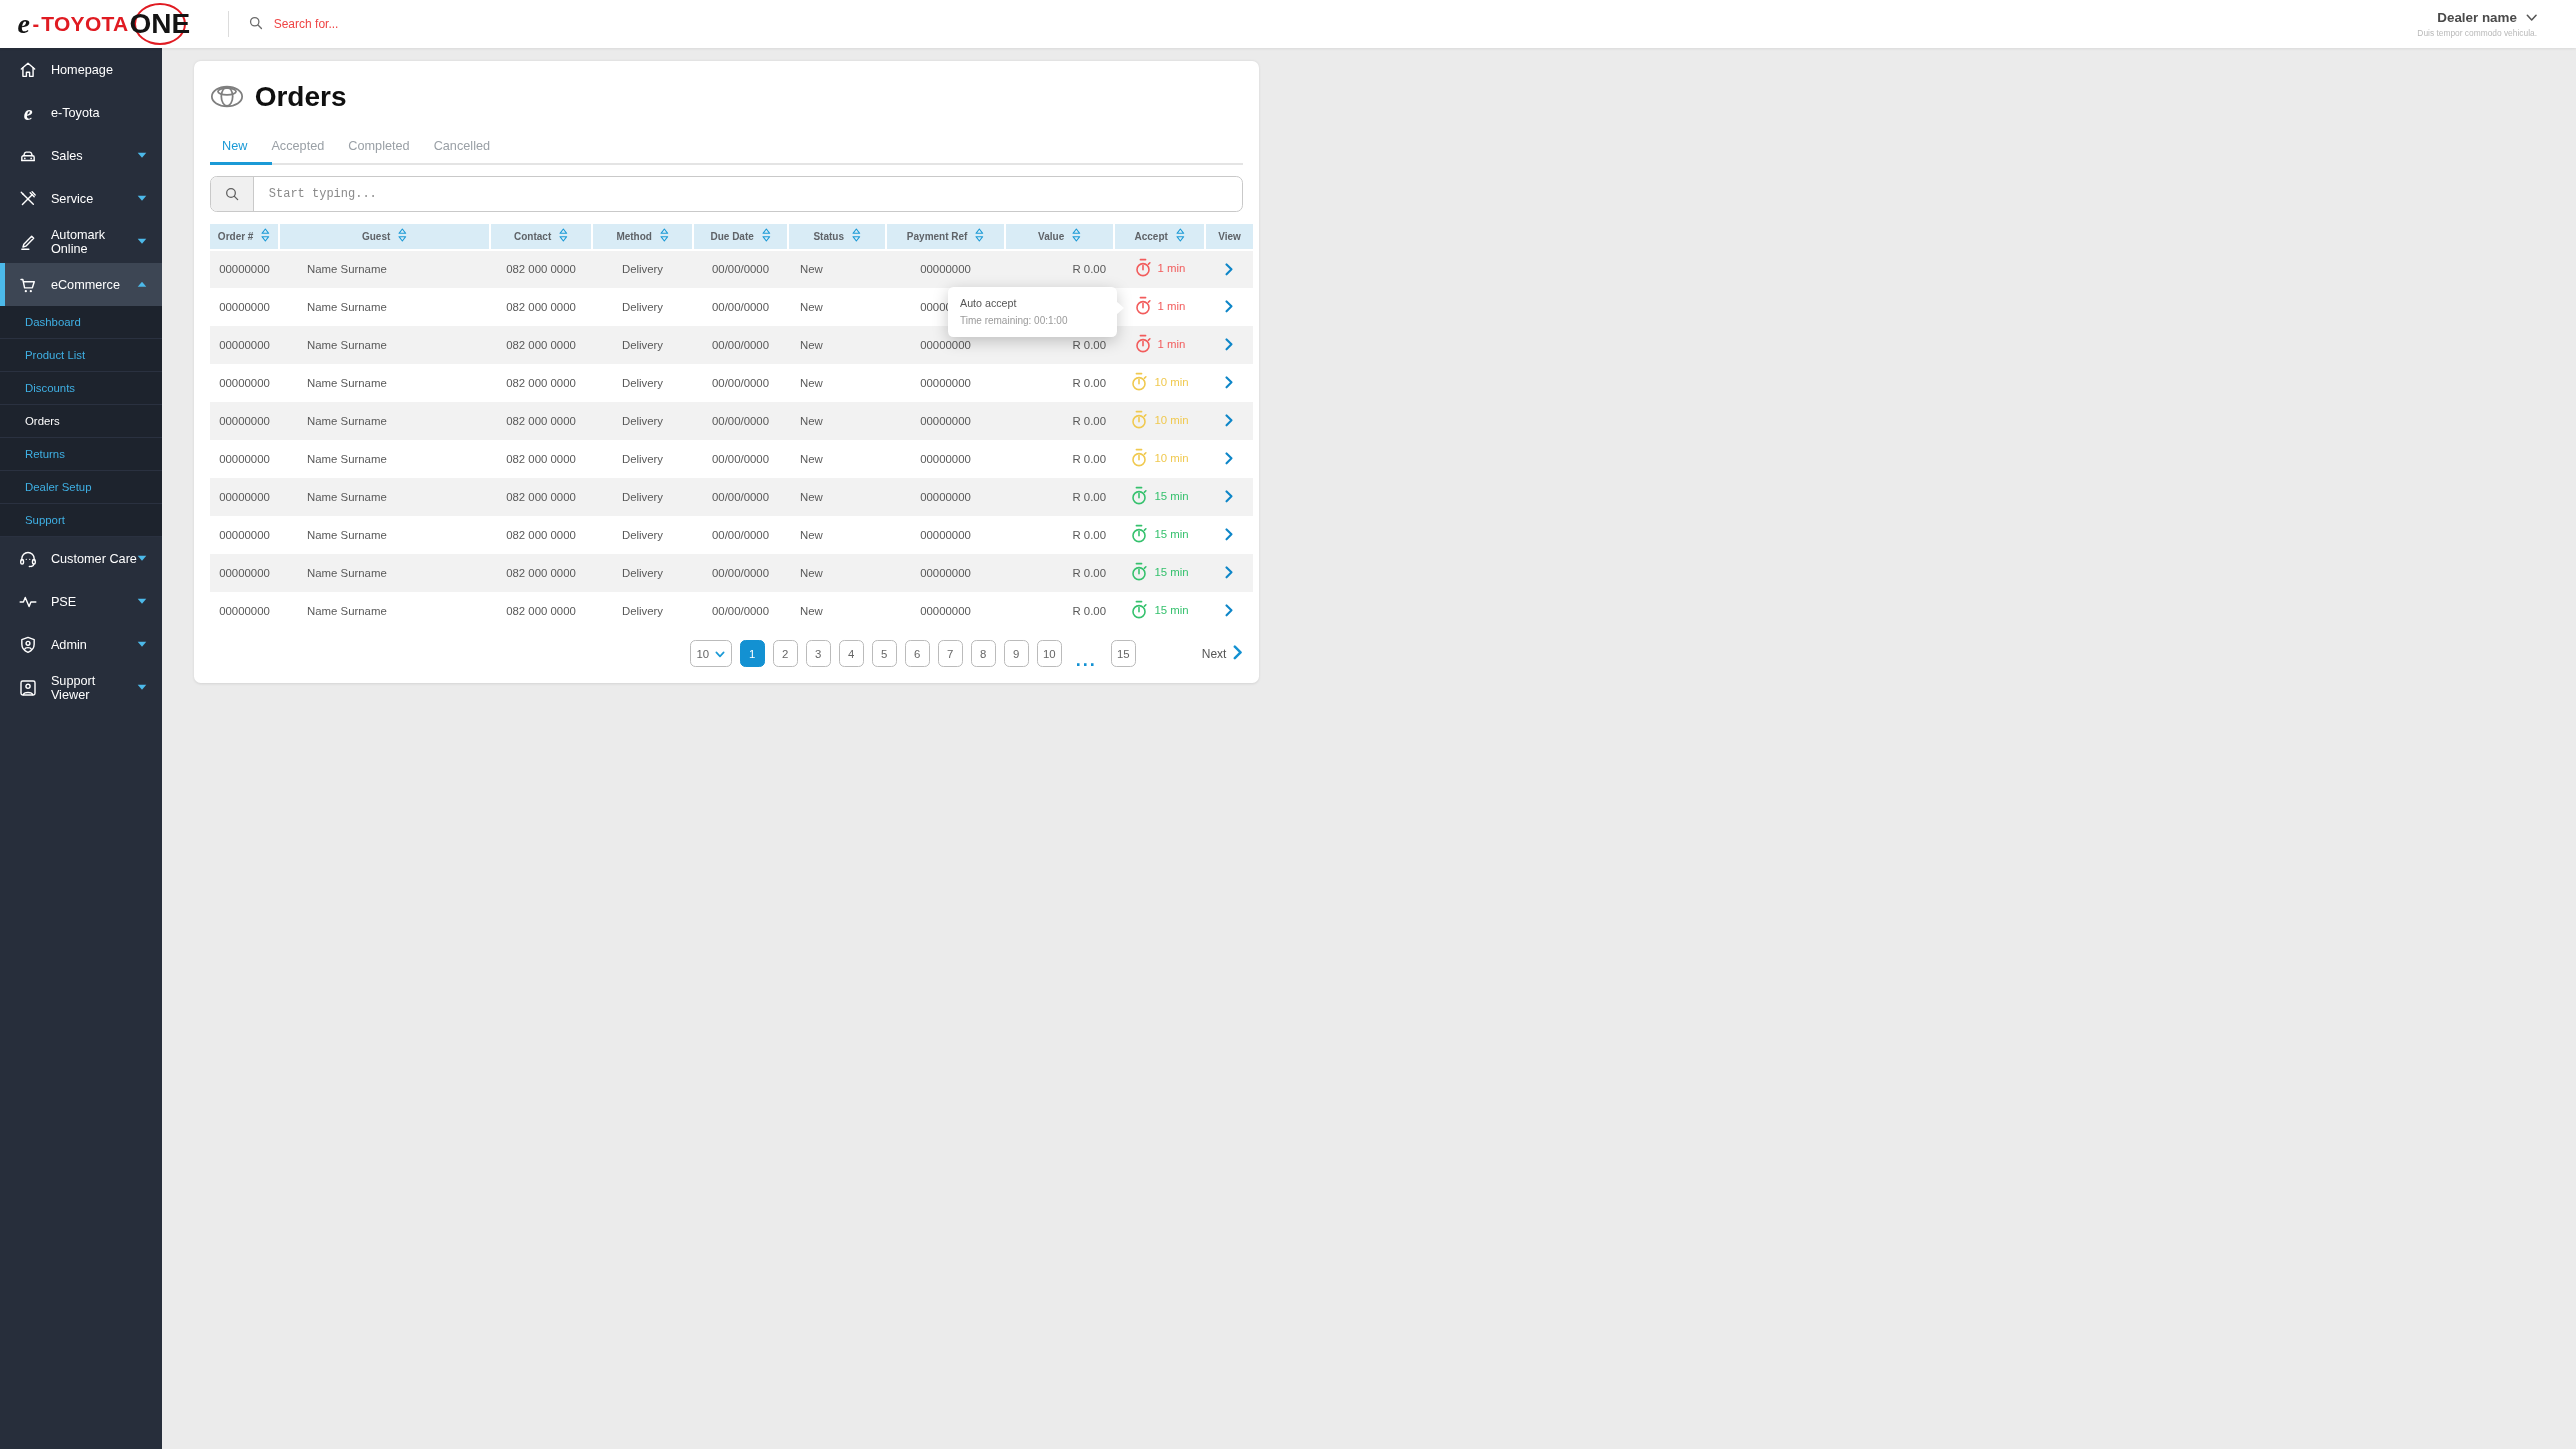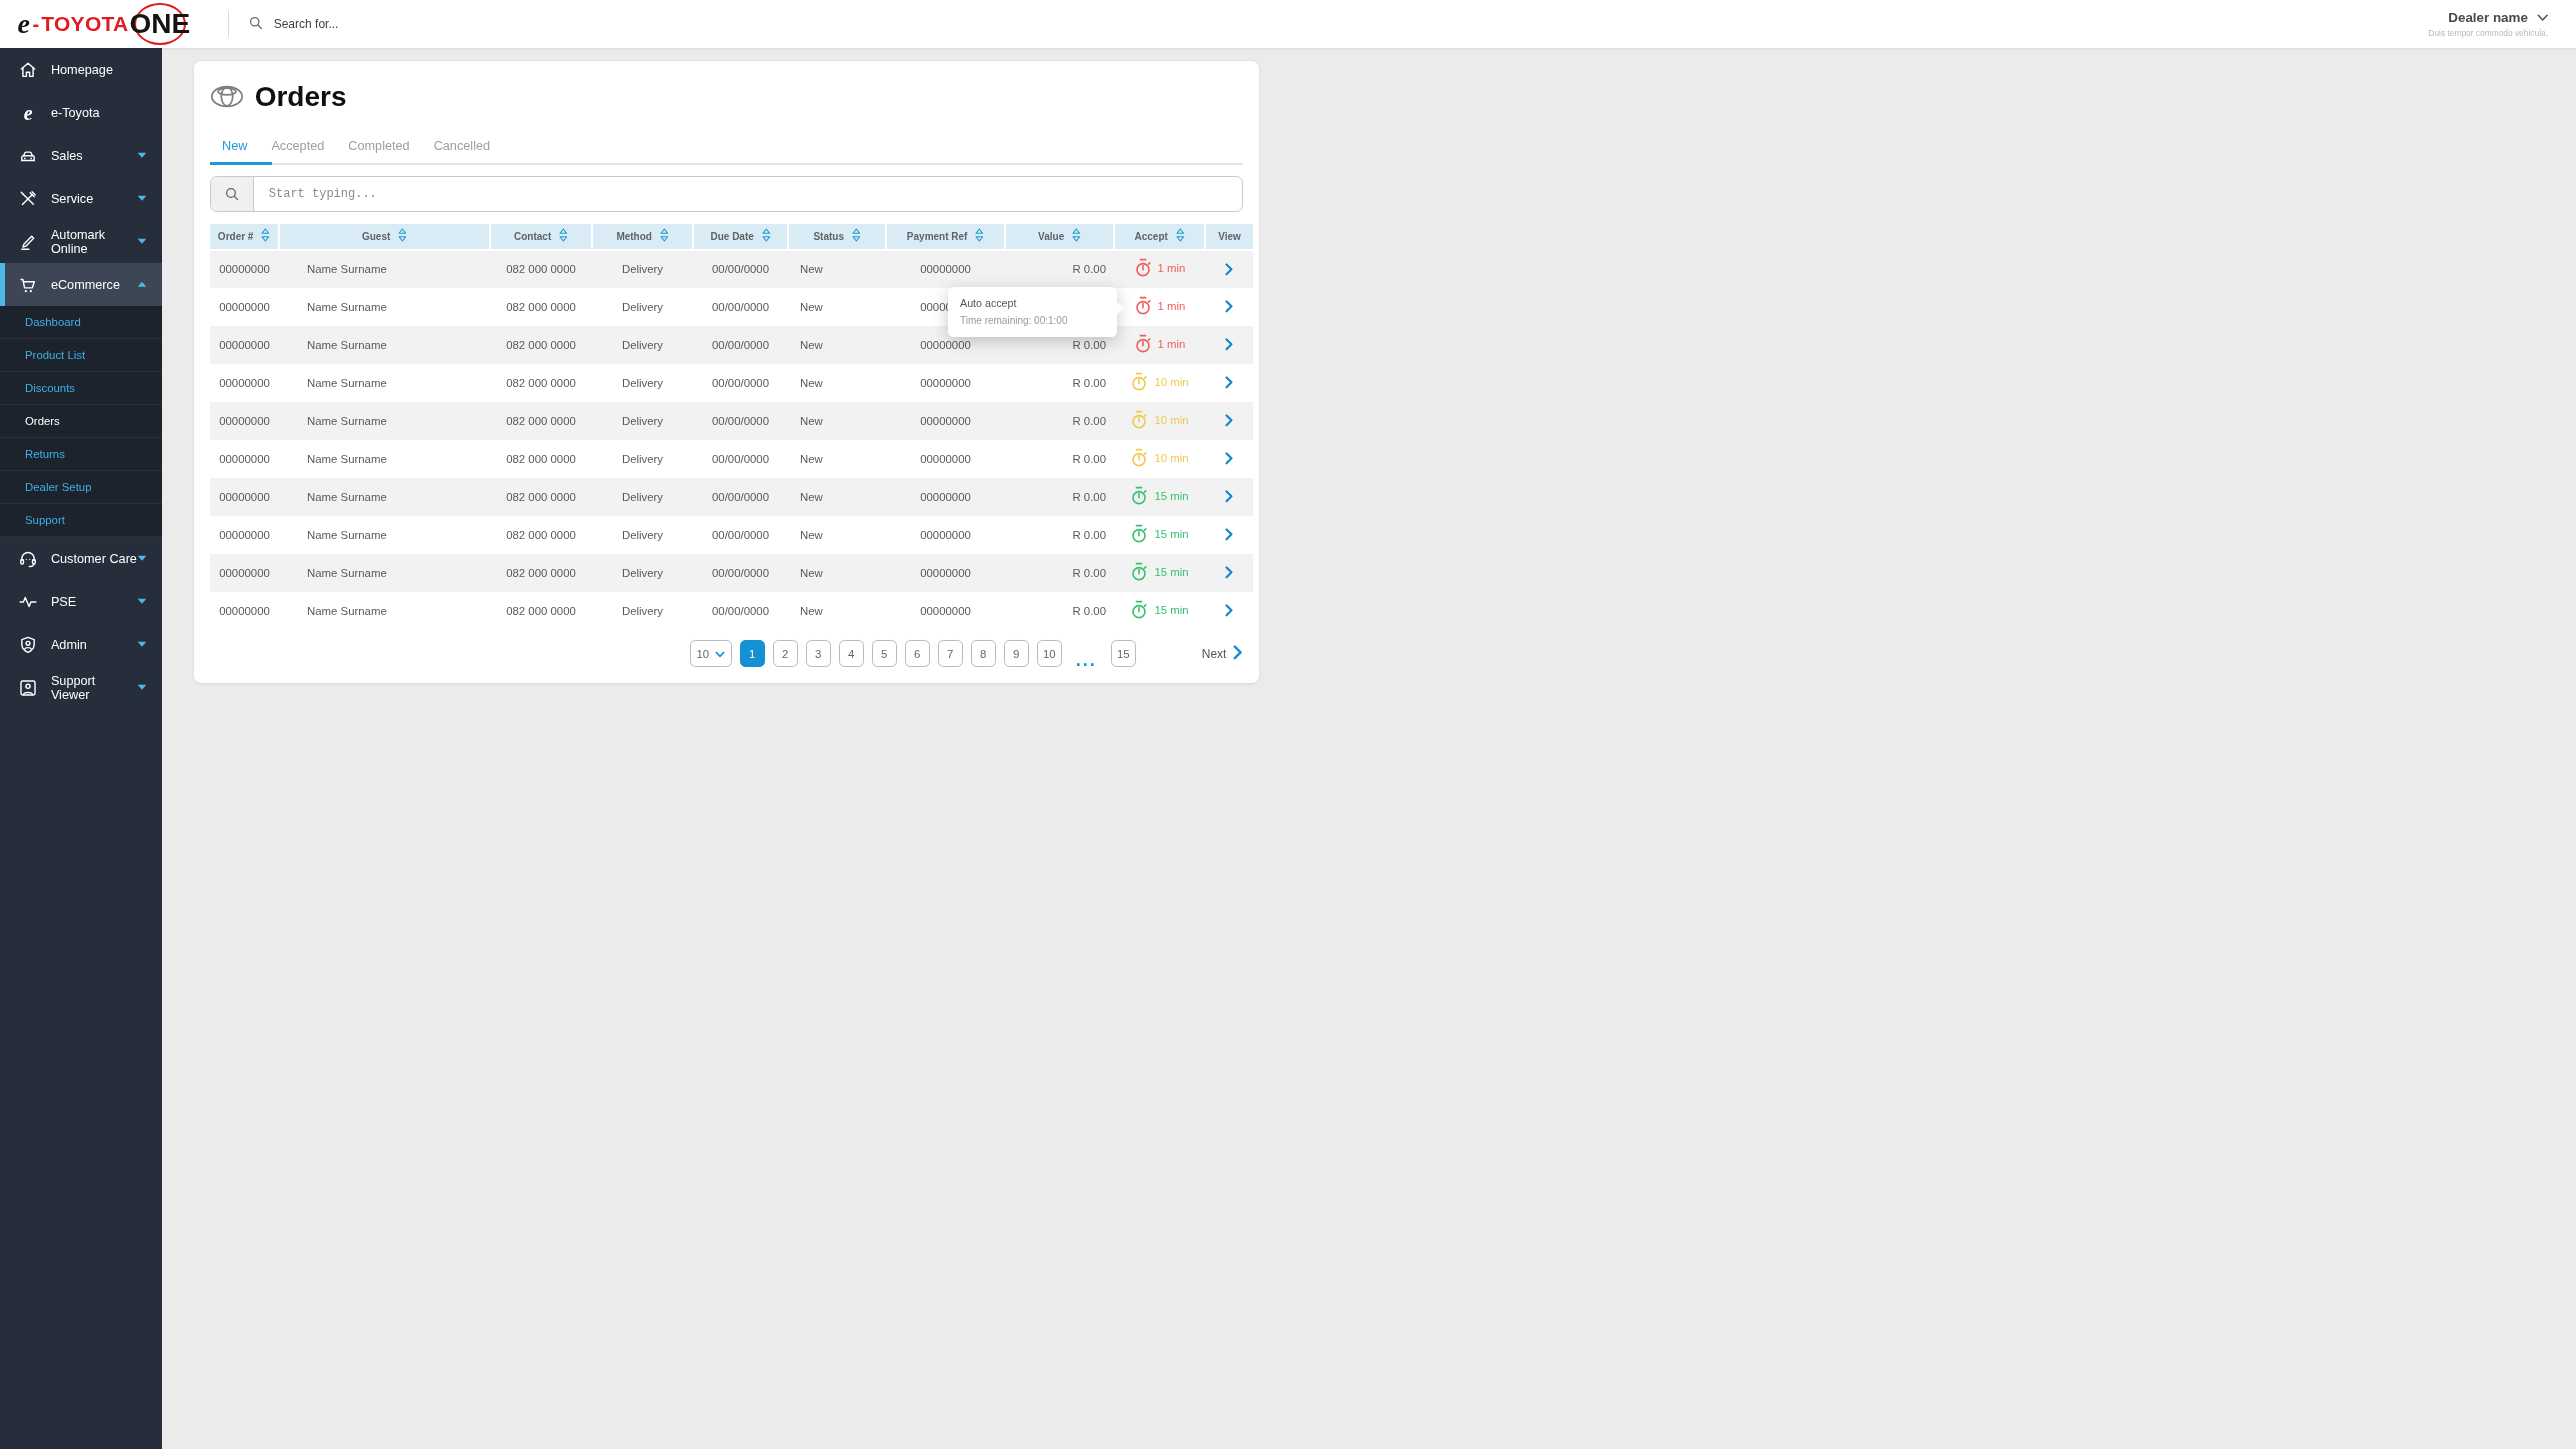--- a/index.html
+++ b/index.html
@@ -18,23 +18,23 @@
   body{font-family:"Liberation Sans","DejaVu Sans",sans-serif;background:#ebebeb;overflow:hidden;}
 
   
   .topbar{position:fixed;top:0;left:0;right:0;height:48px;background:#fff;display:flex;align-items:center;z-index:20;box-shadow:0 1.3px 3.4px rgba(0,0,0,.13);}
   .logo{display:flex;align-items:center;padding-left:17.4px;width:228px;}
   .logo-e{font-family:"Liberation Serif","DejaVu Serif",serif;font-style:italic;font-weight:700;font-size:28px;color:#141414;line-height:1;}
   .logo-dash{color:var(--toyota-red);font-weight:800;font-size:20px;margin:0 2px 0 2.7px;}
   .logo-brand{color:var(--toyota-red);font-weight:800;font-size:21px;letter-spacing:0.3px;}
   .logo-one{color:#141414;font-weight:800;font-size:28px;margin-left:5.4px;width:52px;height:42px;border:2.7px solid var(--toyota-red);border-radius:50%;display:inline-flex;align-items:center;justify-content:center;}
   .topbar-divider{width:1.3px;height:25.5px;background:#dcdcdc;}
-  .topbar-search{display:flex;align-items:center;gap:10px;padding-left:19px;color:#404040;font-size:12px;cursor:pointer;}
+  .topbar-search{display:flex;align-items:center;gap:10px;padding-left:19px;color:#ef4444;font-size:12px;cursor:pointer;}
   .topbar-spacer{flex:1;}
-  .dealer{padding-right:28px;text-align:left;cursor:pointer;}
+  .dealer{padding-right:39px;text-align:left;cursor:pointer;}
   .dealer-top{display:flex;align-items:center;justify-content:flex-end;gap:8.7px;}
   .dealer-name{font-size:13.4px;font-weight:700;color:#4a4a4a;}
   .dealer-sub{font-size:8.4px;color:#b9b9b9;margin-top:2.7px;}
 
   
   .sidebar{position:fixed;top:48px;left:0;bottom:0;width:162px;background:#272e3b;overflow:hidden;z-index:10;}
   .side-item{height:43px;display:flex;align-items:center;padding:0 14.8px 0 17.4px;color:#fff;font-size:12.7px;cursor:pointer;position:relative;}
   .side-item .icon{width:21.5px;display:flex;justify-content:center;margin-right:12px;color:#fff;flex:none;}
   .side-item.active{background:#3d4654;}
   .side-item.active::before{content:'';position:absolute;left:0;top:0;bottom:0;width:4.7px;background:var(--caret);}

